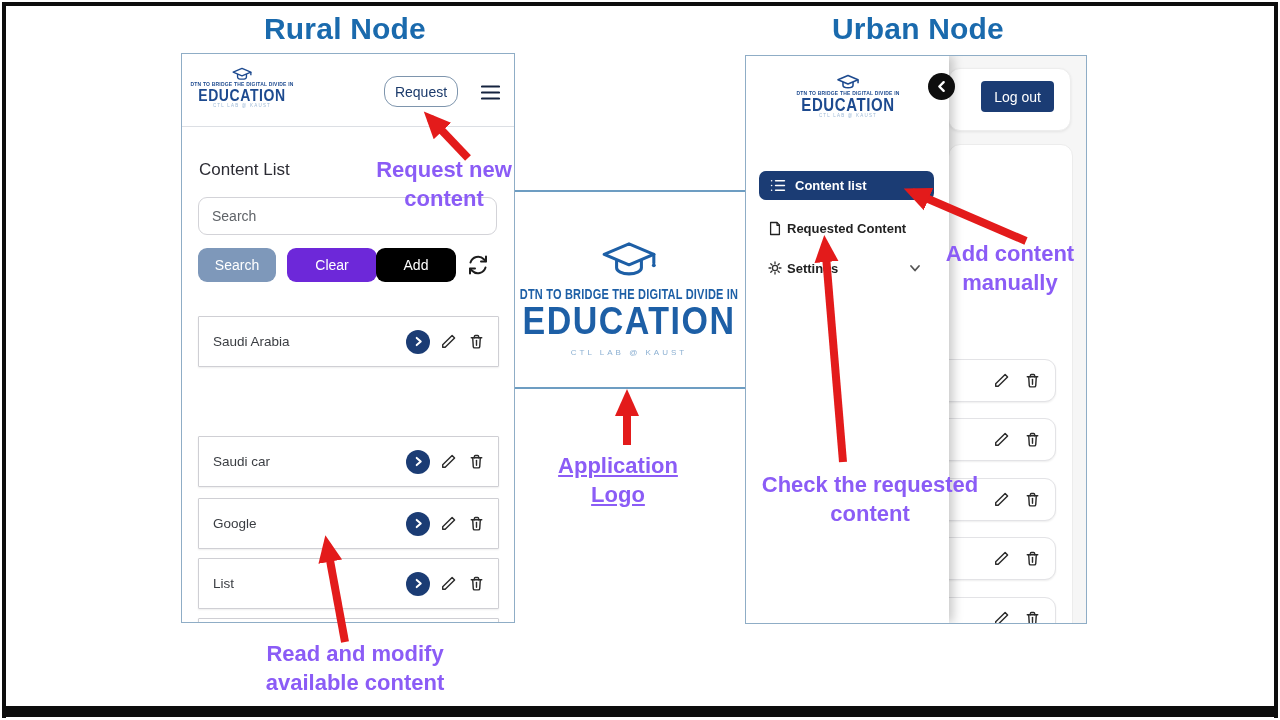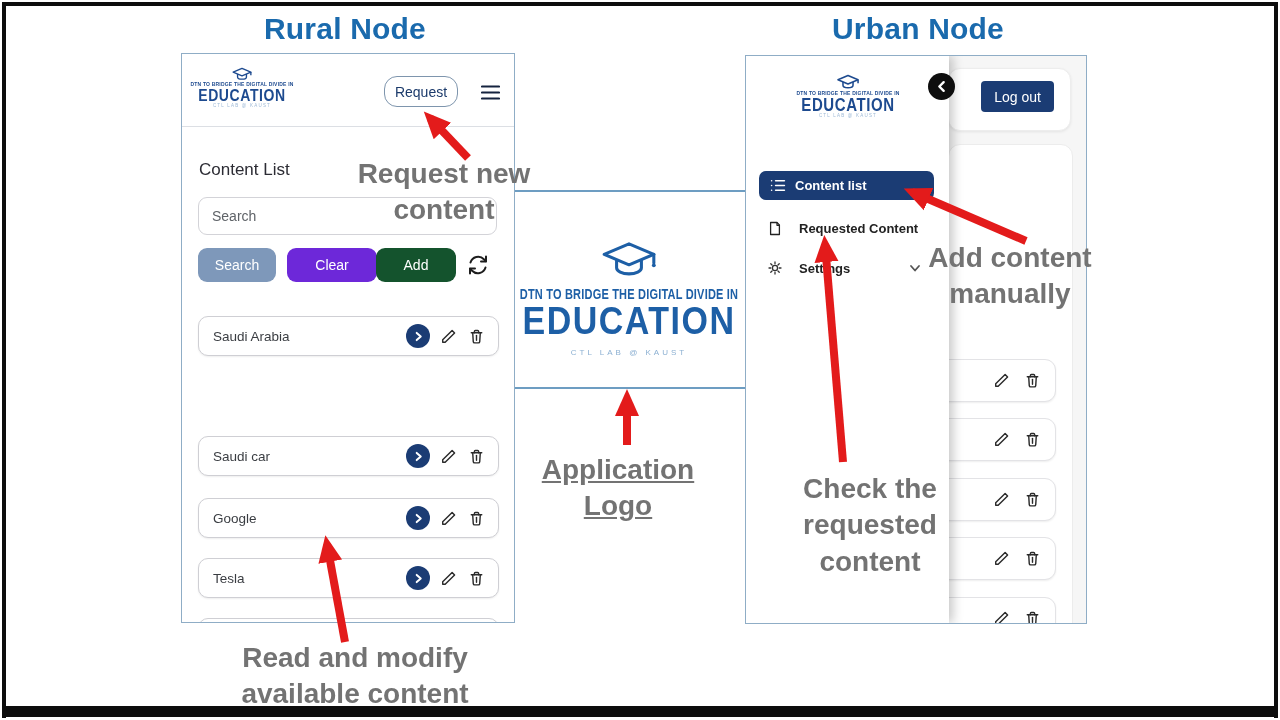--- a/index.html
+++ b/index.html
@@ -34,26 +34,26 @@
   .hdr-divider{position:absolute;left:0;top:72px;width:100%;height:1px;background:#dcdfe4;}
   .content-heading{position:absolute;left:17px;top:106px;font-size:17px;color:#2c2c34;font-weight:500;}
   .search-input{position:absolute;left:16px;top:143px;width:299px;height:38px;border:1px solid #d3d3d8;
                 border-radius:9px;font-size:14px;color:#333;padding:0 0 0 13px;outline:none;box-sizing:border-box;
                 font-family:"Liberation Sans",sans-serif;}
   .search-input::placeholder{color:#5f6368;}
   .btn{position:absolute;top:194px;height:34px;border:none;border-radius:9px;color:#fff;font-size:14px;
        display:flex;align-items:center;justify-content:center;font-family:"Liberation Sans",sans-serif;}
   .btn-search{left:16px;width:78px;background:#7e98ba;}
   .btn-clear{left:105px;width:90px;background:#6d28d9;}
-  .btn-add{left:194px;width:80px;background:#14532d;text-align:center;}
+  .btn-add{left:194px;width:80px;background:#000000;text-align:center;}
   .refresh{position:absolute;left:284px;top:199px;width:24px;height:24px;}
 
   
-  .rrow{position:absolute;left:16px;width:301px;height:40px;background:#fff;border:1px solid #cfcfd4;
-        border-radius:10px;box-shadow:0 1px 2px rgba(0,0,0,.07);display:flex;align-items:center;box-sizing:border-box;}
+  .rrow{position:absolute;left:16px;width:301px;height:51px;background:#fff;border:1px solid #cfcfd4;
+        border-radius:1px;box-shadow:0 1px 2px rgba(0,0,0,.07);display:flex;align-items:center;box-sizing:border-box;}
   .rrow-label{font-size:13.5px;color:#3a3d42;padding-left:14px;flex:1;}
   .rrow-icons{display:flex;align-items:center;gap:9px;padding-right:12px;}
   .chev-circle{width:24px;height:24px;border-radius:50%;background:#1b3c74;display:flex;align-items:center;justify-content:center;}
 
   
   .conn{position:absolute;height:1.6px;background:#6d9dc2;left:513px;width:232px;}
   .logo-big{position:absolute;left:514px;top:240px;width:230px;text-align:center;color:#1d5fa6;}
   .logo-big .tag{font-size:11px;font-weight:bold;letter-spacing:.2px;transform:scaleY(1.25);margin-top:6px;white-space:nowrap;}
   .logo-big .word{font-size:34px;font-weight:bold;letter-spacing:1.5px;transform:scaleY(1.12);margin-top:2px;white-space:nowrap;}
   .logo-big .sub{font-size:8px;letter-spacing:3px;color:#8cb0d2;margin-top:7px;white-space:nowrap;}
@@ -67,27 +67,27 @@
   .container-card{position:absolute;left:202px;top:88px;width:123px;height:560px;background:#fff;
                   border-radius:12px;border:1px solid #ececec;}
   .urow{position:absolute;left:130px;width:180px;height:43px;background:#fff;border:1px solid #e3e3e6;
         border-radius:11px;box-shadow:0 1px 2px rgba(0,0,0,.07);display:flex;align-items:center;
         justify-content:flex-end;gap:12px;padding-right:13px;box-sizing:border-box;}
   .drawer{position:absolute;left:0;top:0;width:203px;height:567px;background:#fff;
           box-shadow:4px 0 10px rgba(0,0,0,.22);}
   .menu-pill{position:absolute;left:13px;top:115px;width:175px;height:29px;background:#1b3c74;border-radius:7px;
              display:flex;align-items:center;gap:9px;padding-left:11px;box-sizing:border-box;color:#fff;
              font-size:13px;font-weight:600;}
-  .menu-item{position:absolute;left:0;width:203px;height:24px;display:flex;align-items:center;gap:16px;
+  .menu-item{position:absolute;left:0;width:203px;height:24px;display:flex;align-items:center;gap:4px;
              padding-left:21px;box-sizing:border-box;color:#222;font-size:13px;font-weight:600;}
   .back-circle{position:absolute;left:182px;top:17px;width:27px;height:27px;border-radius:50%;background:#0e0e0e;
                display:flex;align-items:center;justify-content:center;}
 
   
-  .annot{position:absolute;font-size:28px;font-weight:bold;color:#737373;text-align:center;
+  .annot{position:absolute;font-size:22px;font-weight:bold;color:#8b5cf6;text-align:center;
          line-height:1.3;white-space:pre-line;z-index:10;}
   #arrow-layer{position:absolute;inset:0;z-index:9;pointer-events:none;}
 </style>
 </head>
 <body>
 
 <div class="frame"></div>
 <div class="bbar"></div>
 
 <div class="node-title" style="left:180px;">Rural Node</div>
@@ -212,21 +212,21 @@
           <g fill="none" stroke="#2b2b2b" stroke-width="1.5" stroke-linecap="round" stroke-linejoin="round">
             <path d="M4.5 6h11"></path>
             <path d="M7.8 6V4.6a1 1 0 0 1 1-1h2.4a1 1 0 0 1 1 1V6"></path>
             <path d="M6 6l.6 9.4a1.4 1.4 0 0 0 1.4 1.3h4a1.4 1.4 0 0 0 1.4-1.3L14 6"></path>
             <path d="M10 9v5"></path>
           </g>
         </svg>
     </span>
   </div>
   <div class="rrow" style="top:504px;">
-    <span class="rrow-label">Tesla</span>
+    <span class="rrow-label">List</span>
     <span class="rrow-icons">
       <span class="chev-circle">
           <svg width="9" height="11" viewBox="0 0 10 12">
             <polyline points="3,2 7.5,6 3,10" fill="none" stroke="#fff" stroke-width="2.2" stroke-linecap="round" stroke-linejoin="round"></polyline>
           </svg>
         </span>
       <svg width="19" height="19" viewBox="0 0 20 20">
           <path d="M13.8 3.6l2.6 2.6L6.5 16.1H3.9v-2.6L13.8 3.6z" fill="none" stroke="#2b2b2b" stroke-width="1.5" stroke-linejoin="round"></path>
         </svg>
       <svg width="19" height="19" viewBox="0 0 20 20">

